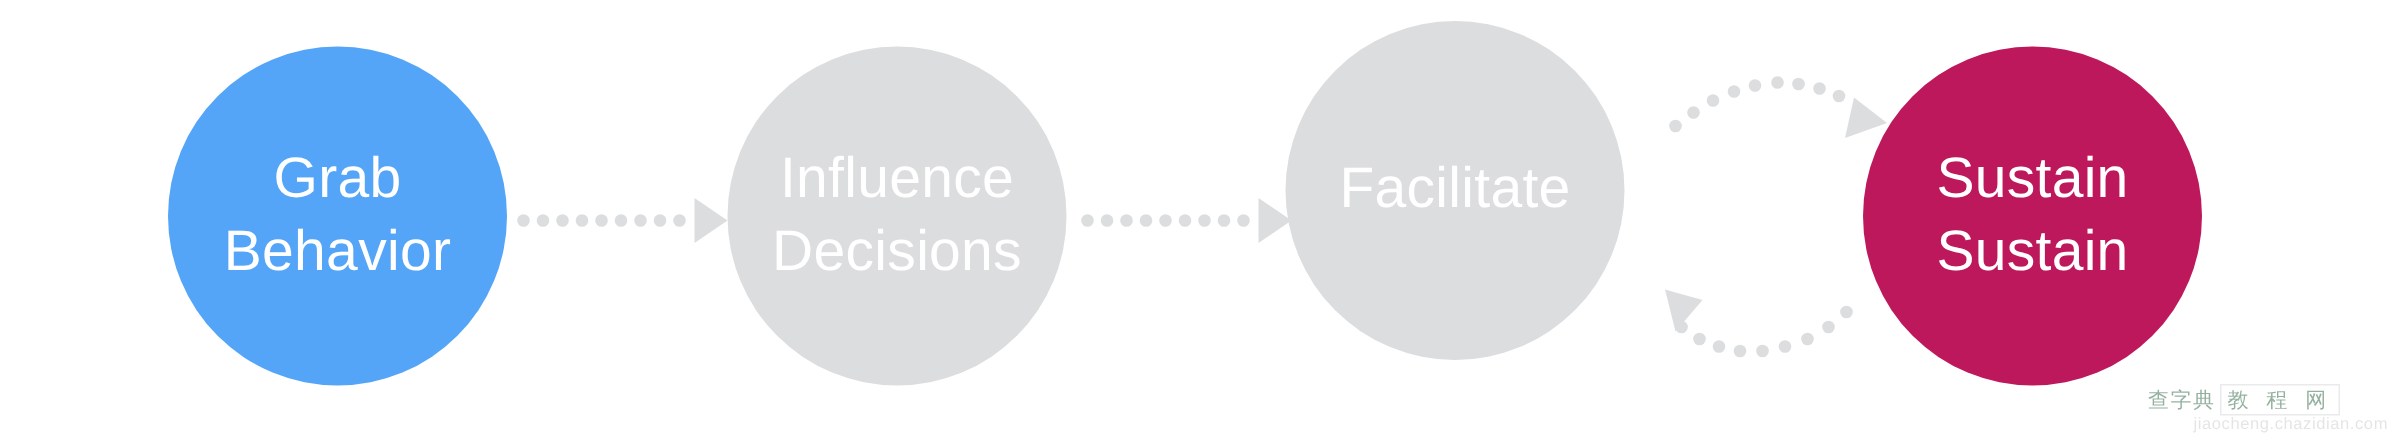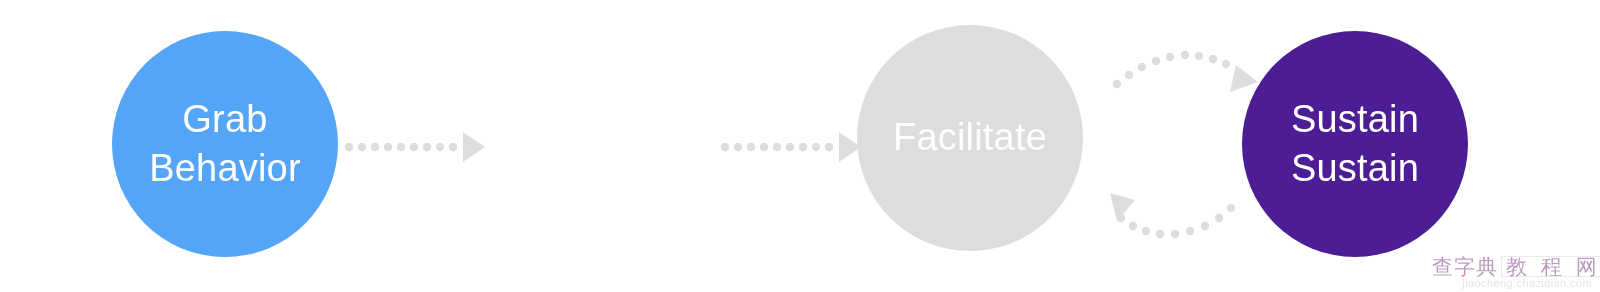--- a/index.html
+++ b/index.html
@@ -51,22 +51,22 @@
 
   .watermark {
     position: absolute;
     right: 8px;
     bottom: 2px;
     width: 160px;
     height: 34px;
     opacity: 0.45;
   }
   .wm-cn {
-    font-size: 21px;
-    color: #701a75;
+    font-size: 14px;
+    color: #14532d;
     letter-spacing: 1px;
     line-height: 19px;
     white-space: nowrap;
   }
   .wm-box {
     display: inline-block;
     border: 1px solid #cfd2d4;
     padding: 0 4px;
     margin-left: 3px;
     letter-spacing: 4px;
@@ -141,26 +141,30 @@
         <polygon points="1110,193 1135,200 1117,221" fill="#dcdddf"></polygon>
       </g>
     </g>
   </svg>
 
   <div class="node" style="left:112px; top:31px; width:226px; height:226px; background:#54a5f7;">
     <div class="node-label">Grab</div>
     <div class="node-label">Behavior</div>
   </div>
 
+  <div class="node" style="left:485px; top:31px; width:226px; height:226px; background:#dcdddf;">
+    <div class="node-label">Influence</div>
+    <div class="node-label">Decisions</div>
+  </div>
 
-  <div class="node" style="left:857px; top:25px; width:226px; height:226px; background:#dcdddf;">
+  <div class="node" style="left:857px; top:14px; width:226px; height:226px; background:#dcdddf;">
     <div class="node-label">Facilitate</div>
   </div>
 
-  <div class="node" style="left:1242px; top:31px; width:226px; height:226px; background:#4c1d95;">
+  <div class="node" style="left:1242px; top:31px; width:226px; height:226px; background:#be185d;">
     <div class="node-label">Sustain</div>
     <div class="node-label">Sustain</div>
   </div>
 
   <div class="watermark">
     <div class="wm-cn">
       <span>查字典</span><span class="wm-box">教 程 网</span>
     </div>
     <div class="wm-url">jiaocheng.chazidian.com</div>
   </div>

